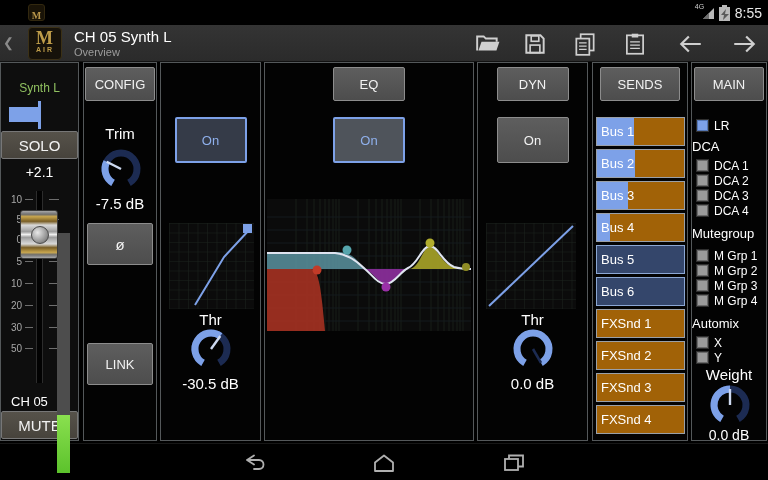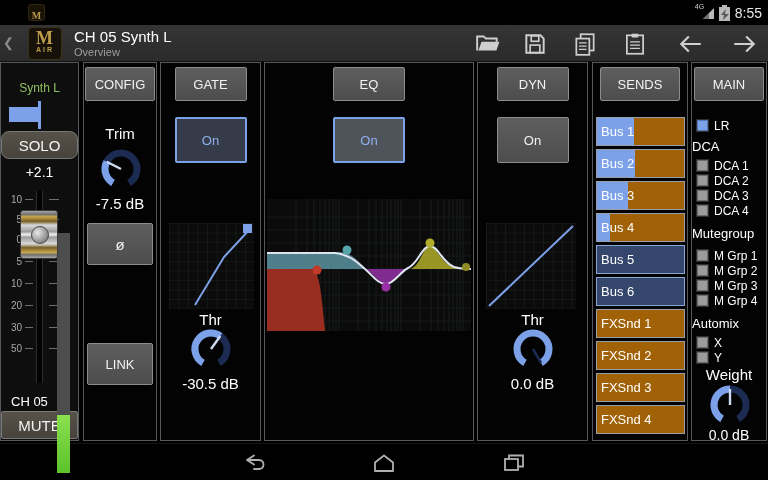--- a/index.html
+++ b/index.html
@@ -62,21 +62,21 @@
   .sec-label { position:absolute; left:0; right:0; text-align:center; color:#fff; font-size:15px; }
   .knob { position:absolute; width:44px; height:44px; }
 
   
   .ch-name { position:absolute; top:18px; left:0; right:0; text-align:center; font-size:12px; color:#90c060; }
   .pan-wrap { position:absolute; left:8px; top:38px; width:40px; height:30px; }
   .pan-bar { position:absolute; left:0; top:6px; width:30px; height:15px; background:#7da1e8; }
   .pan-line { position:absolute; left:29px; top:0; width:3px; height:28px; background:#7da1e8; }
   .strip-btn { left:0; width:77px; height:28px; background:linear-gradient(#56524a,#47433c);
                border:1px solid #777; font-size:15px; }
-  #solo-btn { top:68px;border-radius:8px; }
+  #solo-btn { top:68px; }
   #mute-btn { top:348px; }
   .gain-val { position:absolute; top:101px; left:0; right:0; text-align:center; font-size:14px; color:#fff; }
   .scale-row { position:absolute; left:4px; width:56px; height:11px; }
   .scale-row .num { position:absolute; left:0; width:17px; text-align:right; font-size:10px; color:#a8a8a8; }
   .scale-row::before { content:""; position:absolute; left:20px; top:5px; width:8px; height:1px; background:#6e6e6e; }
   .scale-row::after  { content:""; position:absolute; left:44px; top:5px; width:10px; height:1px; background:#6e6e6e; }
   .fader-track { position:absolute; left:35px; top:128px; width:7px; height:192px; background:#020202;
                  box-shadow:inset 1px 0 0 #2c2c2c, inset -1px 0 0 #2c2c2c; }
   .fader-cap { position:absolute; left:19px; top:147px; width:38px; height:49px; border-radius:3px; z-index:3;
       background:linear-gradient(180deg,#a9a9a9 0%,#6f6f6f 7%,#c8a64e 12%,#7a5f26 22%,#d9d9d9 30%,
@@ -266,23 +266,20 @@
     <div class="sec-label trim-val">-7.5 dB</div>
     <div class="gbtn phase-btn">
         <span>ø</span>
       </div>
     <div class="gbtn link-btn">
         <span>LINK</span>
       </div>
   </div>
 
   <div id="gate" class="panel">
-    <div class="gbtn hdr-btn">
-        <span>GATE</span>
-      </div>
     <div class="gbtn on-btn on-active on-gate">
         <span>On</span>
       </div>
     <svg id="gate-graph" class="graph" viewBox="0 0 85 86">
       <rect x="0" y="0" width="85" height="86" fill="url(#grid9)"></rect>
       <polyline points="26,82 55,34 81,6" fill="none" stroke="#7da1e8" stroke-width="2"></polyline>
       <rect x="74" y="1" width="9" height="9" fill="#7da1e8"></rect>
     </svg>
     <div class="sec-label thr-label">Thr</div>
     <svg class="knob" style="left:28px; top:264px" viewBox="0 0 44 44">

